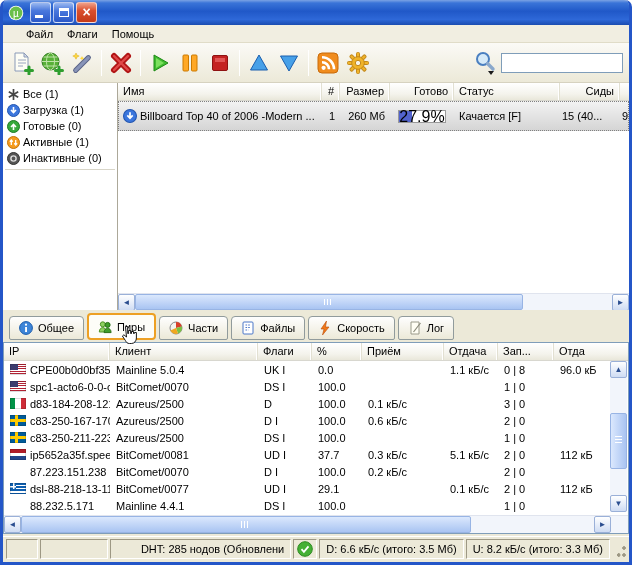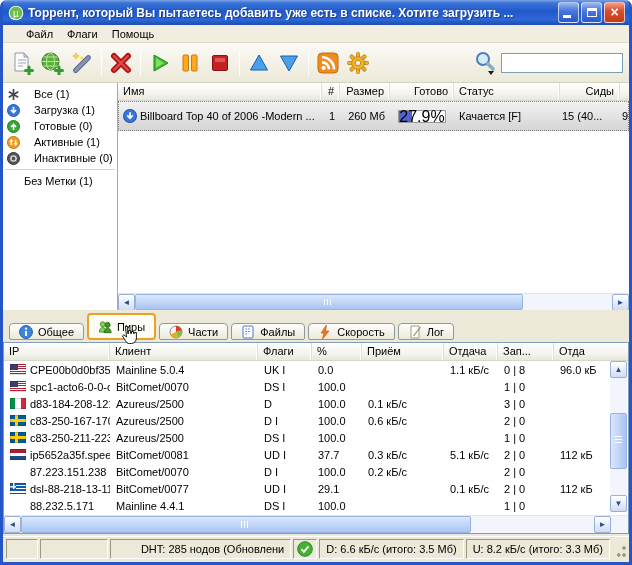--- a/index.html
+++ b/index.html
@@ -32,21 +32,21 @@
   .tb-btn { width:30px; height:30px; display:flex; align-items:center; justify-content:center; border-radius:3px; }
   .tb-btn .icn { width:24px; height:24px; }
   .tb-sep { width:1px; height:26px; background:#cdc9b8; border-right:1px solid #fff; margin:0 4px; }
   .tb-spacer { flex:1 1 auto; }
   .search-icn { width:24px; height:26px; margin-right:4px; }
   .search-input { width:122px; height:20px; border:1px solid #7f9db9; background:#fff; padding:0 4px; font:inherit; }
 
   
   .main { flex:0 0 227px; display:flex; overflow:hidden; background:#ece9d8; }
   .sidebar { width:115px; flex:0 0 115px; background:#fff; border-right:1px solid #aca899; padding-top:3px; }
-  .side-item { height:16px; display:flex; align-items:center; padding-left:4px; white-space:nowrap;gap:11px; }
+  .side-item { height:16px; display:flex; align-items:center; padding-left:4px; white-space:nowrap; }
   .side-item .icn { width:13px; height:13px; margin-right:3px; flex:0 0 13px; }
   .side-sep { border-top:1px solid #d8d5c8; margin:3px 2px; }
   .side-nolabel { padding-left:21px; }
 
   
   .torrentpane { flex:1 1 auto; display:flex; flex-direction:column; background:#fff; overflow:hidden; }
   .t-grid { display:grid; grid-template-columns:204px 18px 50px 64px 106px 60px 1fr; }
   .lv-header { height:18px; flex:0 0 18px; background:linear-gradient(#ffffff,#f4f3ec 65%,#e9e7da);
     border-bottom:1px solid #d8d7cf; }
   .lv-h-cell { padding:2px 5px; border-right:1px solid #e2e0d2; box-shadow:inset -1px 0 #fff; white-space:nowrap; overflow:hidden; }
@@ -71,21 +71,21 @@
   .sb-thumb-h::after { content:""; position:absolute; left:50%; top:4px; bottom:4px; width:9px; margin-left:-5px;
     background:repeating-linear-gradient(90deg,#ffffff 0 1px,transparent 1px 3px); }
   .sb-track { flex:1 1 auto; }
   .vscroll { position:absolute; right:1px; top:18px; bottom:21px; width:17px; background:#f2f5fb; display:flex; flex-direction:column; }
   .sb-thumb-v { background:linear-gradient(90deg,#dbe8fd,#a9c4f2); border:1px solid #98b4e4; border-radius:2px; position:relative; }
   .sb-thumb-v::after { content:""; position:absolute; top:50%; left:4px; right:4px; height:9px; margin-top:-5px;
     background:repeating-linear-gradient(180deg,#ffffff 0 1px,transparent 1px 3px); }
 
   
   .tabbar { flex:0 0 32px; display:flex; align-items:flex-end; padding:0 0 2px 6px; background:#ece9d8; position:relative; }
-  .tab { display:flex; align-items:center; height:17px; padding:0 9px; margin-right:3px;
+  .tab { display:flex; align-items:center; height:24px; padding:0 9px; margin-right:3px;
     background:linear-gradient(#fefefe,#ece9d8); border:1px solid #919b9c; border-radius:4px 4px 2px 2px; }
   .tab.active { height:27px; background:#fdfdf8; border:2px solid #eda024; border-radius:4px; }
   .tab .icn { width:14px; height:14px; margin-right:5px; flex:0 0 14px; }
   .hand-cursor { position:absolute; left:117px; top:15px; width:17px; height:21px; z-index:20; }
 
   
   .peerspane { flex:0 0 192px; background:#fff; border:1px solid #7f9db9; margin:0 0 2px 0; position:relative;
     display:flex; flex-direction:column; overflow:hidden; }
   .p-grid { display:grid; grid-template-columns:106px 148px 54px 50px 82px 54px 56px 1fr; }
   .p-rows { flex:1 1 auto; overflow:hidden; }
@@ -125,21 +125,20 @@
 <div class="window">
 
   <div class="titlebar">
     <span class="icn">
         <svg viewBox="0 0 16 16">
           <circle cx="8" cy="8" r="7.3" fill="#fff"></circle>
           <circle cx="8" cy="8" r="6.4" fill="#6abf4b"></circle>
           <text x="8" y="11.6" font-size="10" text-anchor="middle" fill="#fff">µ</text>
         </svg>
       </span>
-    <span class="title-text">Торрент, который Вы пытаетесь добавить уже есть в списке. Хотите загрузить ...</span>
     <div class="tb-ctl">
         <span class="g-min"></span>
       </div>
     <div class="tb-ctl">
         <span class="g-max"></span>
       </div>
     <div class="tb-ctl close">
         <span class="g-close">×</span>
       </div>
   </div>
@@ -313,23 +312,20 @@
         <div class="side-item">
           <span class="icn">
             <svg viewBox="0 0 13 13">
               <circle cx="6.5" cy="6.5" r="6" fill="#555" stroke="#333"></circle>
               <circle cx="6.5" cy="6.5" r="2.6" fill="none" stroke="#ddd" stroke-width="1.4"></circle>
             </svg>
           </span>
           <span>Инактивные (0)</span>
         </div>
         <div class="side-sep"></div>
-        <div class="side-item side-nolabel">
-          <span>Без Метки (1)</span>
-        </div>
       </div>
     <div class="torrentpane">
       <div class="lv-header t-grid" id="t-header">
           <div class="lv-h-cell">Имя</div>
           <div class="lv-h-cell al-r">#</div>
           <div class="lv-h-cell al-r">Размер</div>
           <div class="lv-h-cell al-r">Готово</div>
           <div class="lv-h-cell">Статус</div>
           <div class="lv-h-cell al-r">Сиды</div>
           <div class="lv-h-cell last"></div>

